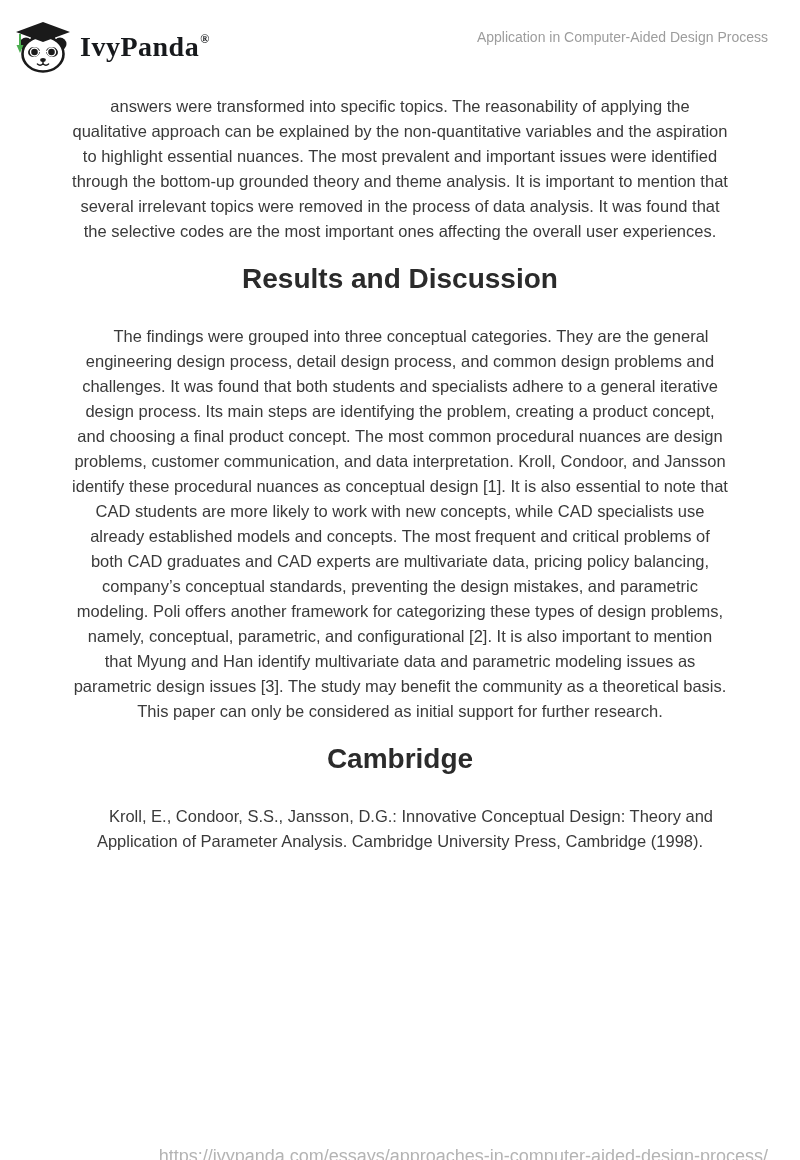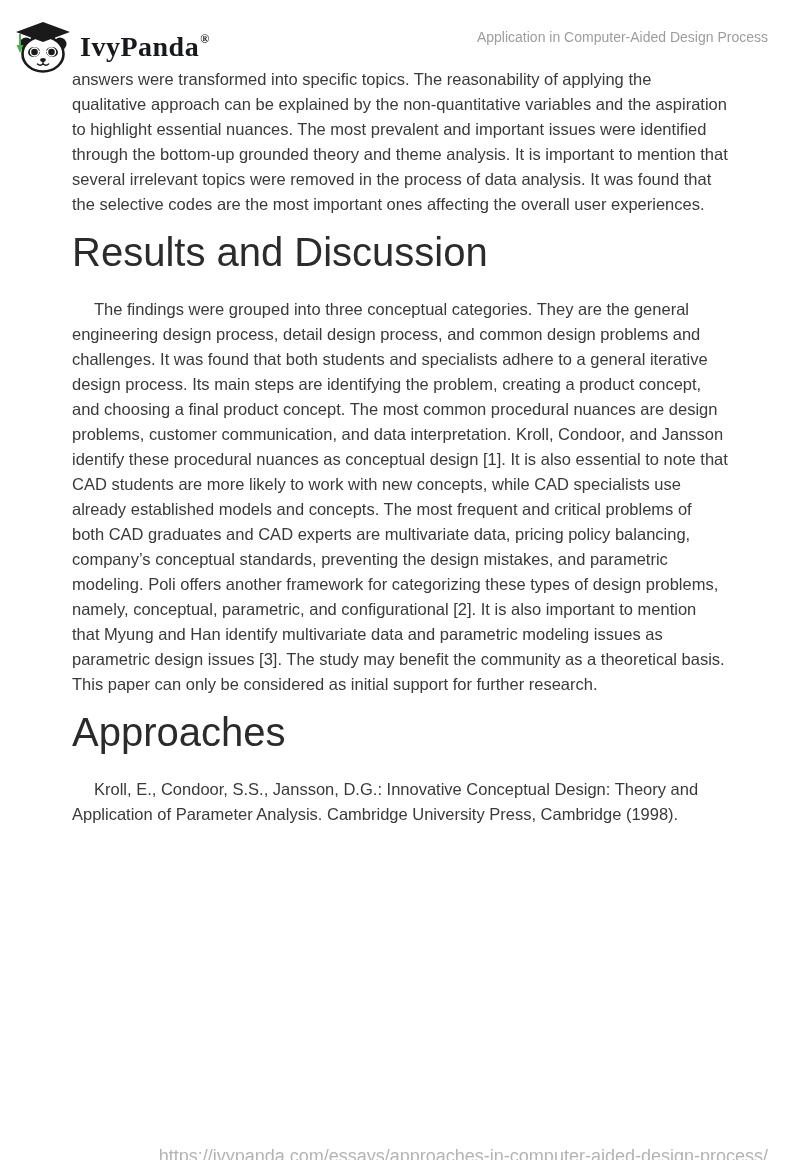--- a/index.html
+++ b/index.html
@@ -39,31 +39,32 @@
     position: absolute;
     top: 14px;
     right: 32px;
     font-size: 14px;
     color: var(--muted-text, #9d9d9d);
   }
   .content {
     position: absolute;
     left: 72px;
     width: 656px;
-    top: 52px;
+    top: 79px;
     color: var(--body-text, #3a3a3a);
     font-size: 16.5px;
     line-height: 25px;
+    text-align: center;
   }
   .content p { margin: 0; }
   .content p.indent { text-indent: 22px; }
   .content h1 {
-    font-size: 40px;
+    font-size: 28px;
     line-height: 38px;
-    font-weight: 400;
+    font-weight: 700;
     color: var(--heading-text, #2b2b2b);
     margin: 16px 0 26px 0;
   }
   .content p.ref { margin-bottom: 14px; }
   .footer-url {
     position: absolute;
     top: 1131px;
     right: 32px;
     font-size: 18px;
     color: var(--faint-text, #b4b4b4);
@@ -101,19 +102,19 @@
   </div>
 
   <div class="doc-title">Application in Computer-Aided Design Process</div>
 
   <div class="content">
     <p>answers were transformed into specific topics. The reasonability of applying the qualitative approach can be explained by the non-quantitative variables and the aspiration to highlight essential nuances. The most prevalent and important issues were identified through the bottom-up grounded theory and theme analysis. It is important to mention that several irrelevant topics were removed in the process of data analysis. It was found that the selective codes are the most important ones affecting the overall user experiences.</p>
 
     <h1>Results and Discussion</h1>
     <p class="indent">The findings were grouped into three conceptual categories. They are the general engineering design process, detail design process, and common design problems and challenges. It was found that both students and specialists adhere to a general iterative design process. Its main steps are identifying the problem, creating a product concept, and choosing a final product concept. The most common procedural nuances are design problems, customer communication, and data interpretation. Kroll, Condoor, and Jansson identify these procedural nuances as conceptual design [1]. It is also essential to note that CAD students are more likely to work with new concepts, while CAD specialists use already established models and concepts. The most frequent and critical problems of both CAD graduates and CAD experts are multivariate data, pricing policy balancing, company’s conceptual standards, preventing the design mistakes, and parametric modeling. Poli offers another framework for categorizing these types of design problems, namely, conceptual, parametric, and configurational [2]. It is also important to mention that Myung and Han identify multivariate data and parametric modeling issues as parametric design issues [3]. The study may benefit the community as a theoretical basis. This paper can only be considered as initial support for further research.</p>
 
-    <h1>Approaches</h1>
+    <h1>Cambridge</h1>
     <p class="indent ref">Kroll, E., Condoor, S.S., Jansson, D.G.: Innovative Conceptual Design: Theory and Application of Parameter Analysis. Cambridge University Press, Cambridge (1998).</p>
   </div>
 
   <div class="footer-url">https://ivypanda.com/essays/approaches-in-computer-aided-design-process/</div>
 
 </div>
 
 </body></html>

